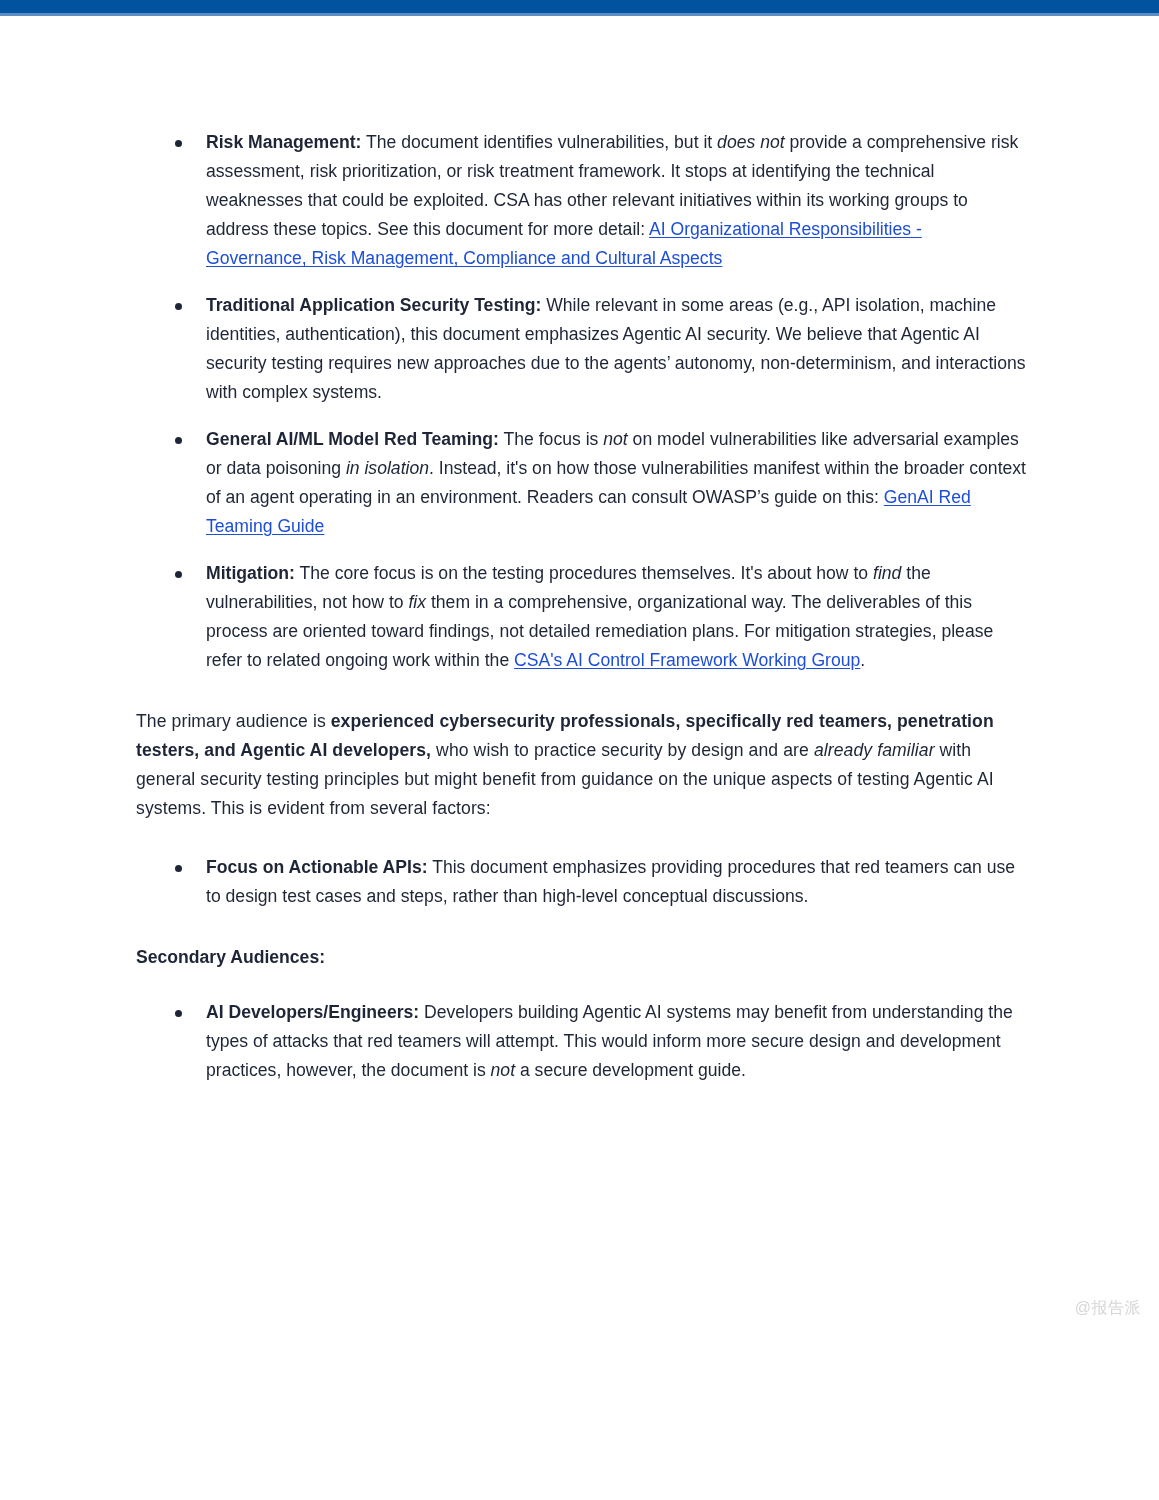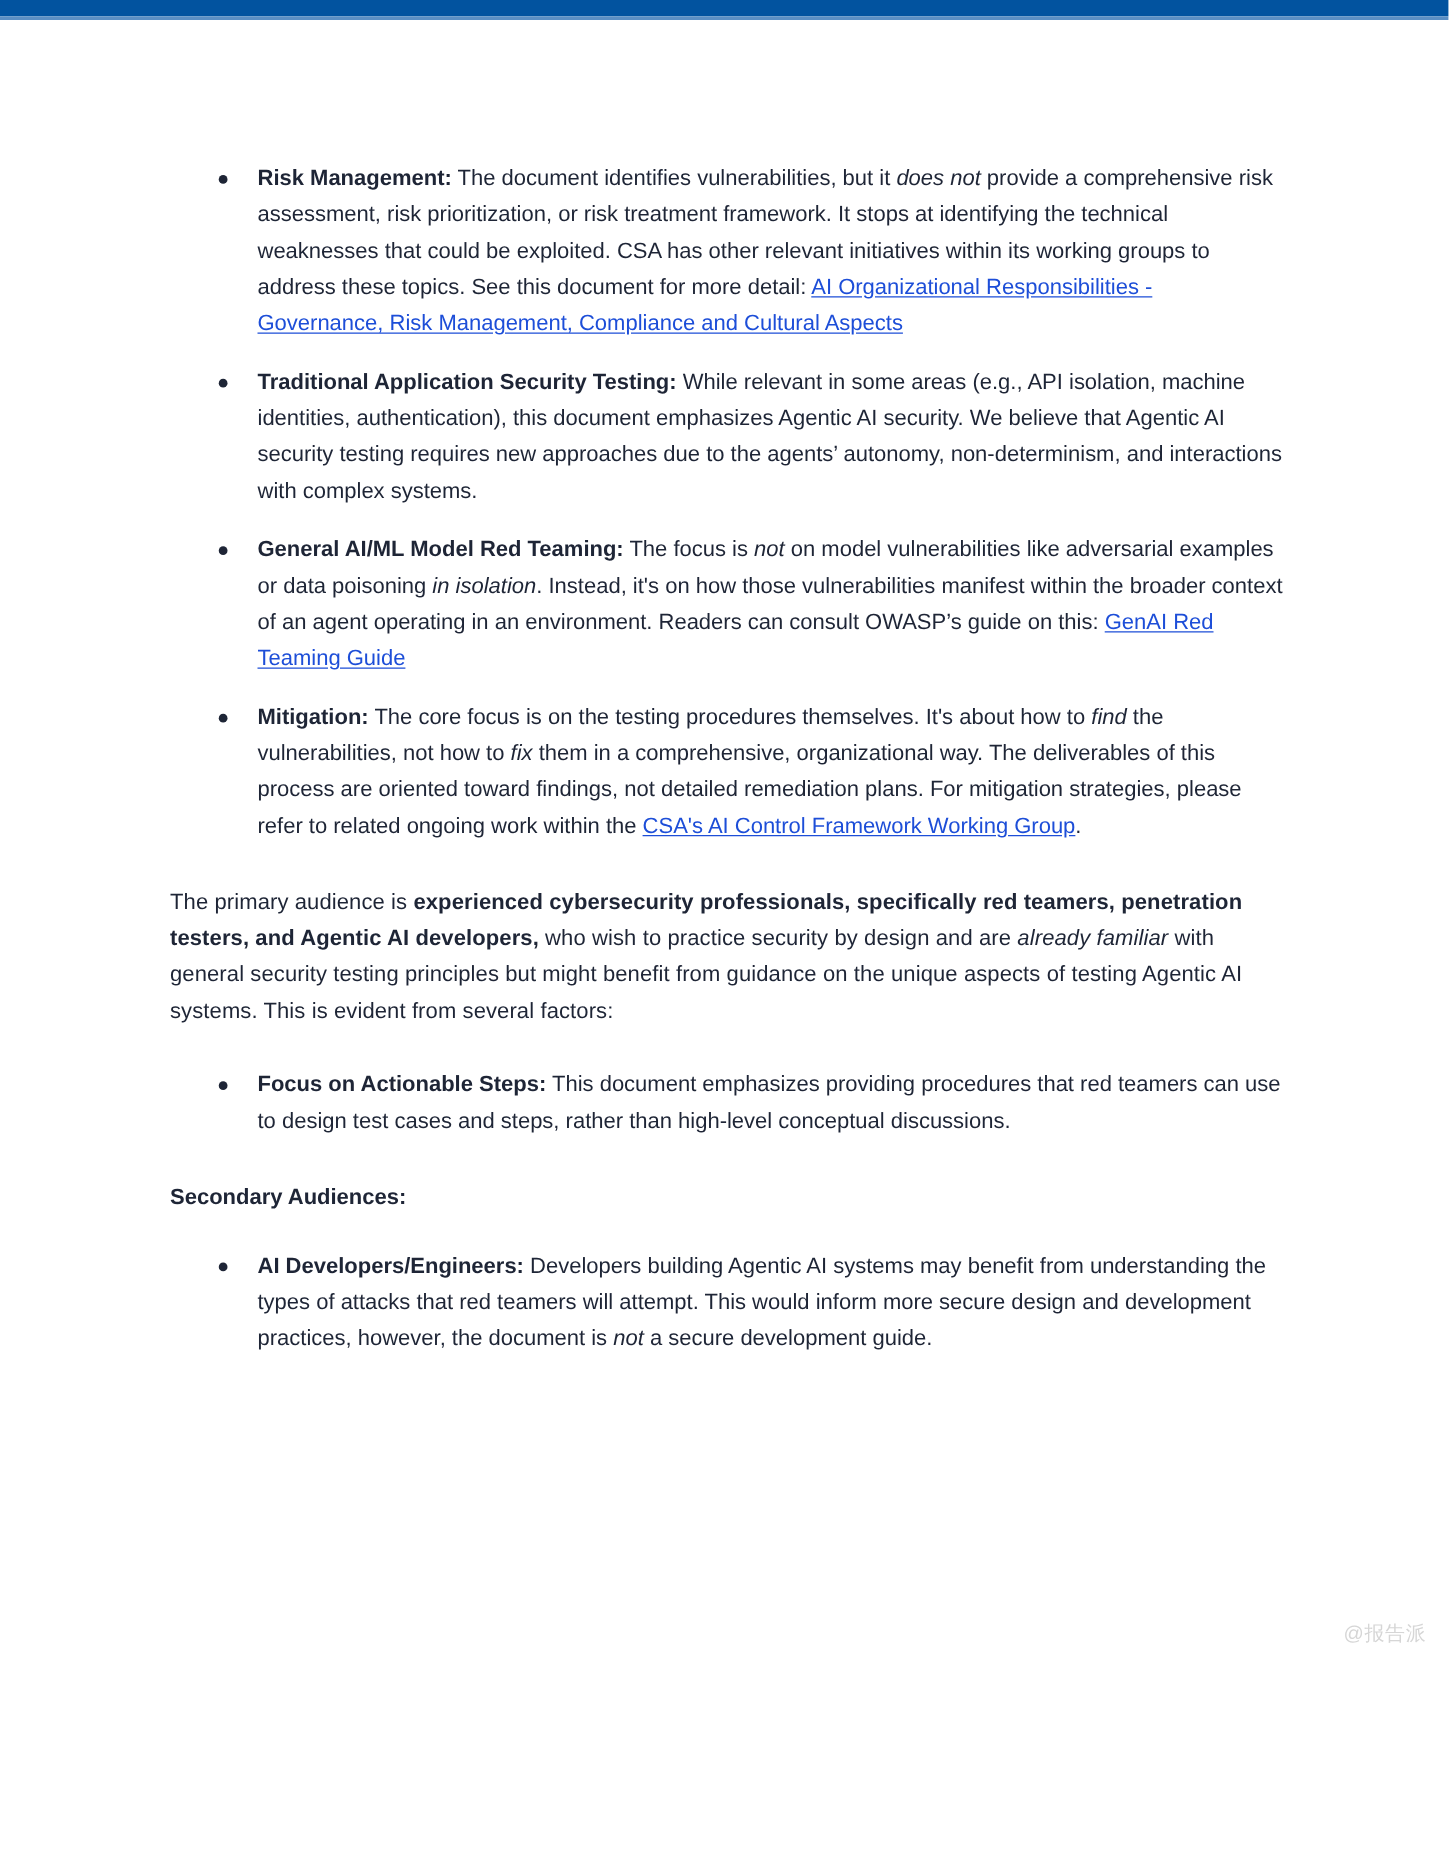--- a/index.html
+++ b/index.html
@@ -152,21 +152,21 @@
     <ul class="bullets">
         <li><b>Risk Management:</b><span> The document identifies vulnerabilities, but it </span><i>does not</i><span> provide a comprehensive risk assessment, risk prioritization, or risk treatment framework. It stops at identifying the technical weaknesses that could be exploited. CSA has other relevant initiatives within its working groups to address these topics. See this document for more detail: </span><a class="doclink" href="#">AI Organizational Responsibilities - Governance, Risk Management, Compliance and Cultural Aspects</a></li>
         <li><b>Traditional Application Security Testing:</b><span> While relevant in some areas (e.g., API isolation, machine identities, authentication), this document emphasizes Agentic AI security. We believe that Agentic AI security testing requires new approaches due to the agents’ autonomy, non-determinism, and interactions with complex systems.</span></li>
         <li><b>General AI/ML Model Red Teaming:</b><span> The focus is </span><i>not</i><span> on model vulnerabilities like adversarial examples or data poisoning </span><i>in isolation</i><span>. Instead, it's on how those vulnerabilities manifest within the broader context of an agent operating in an environment. Readers can consult OWASP’s guide on this: </span><a class="doclink" href="#">GenAI Red Teaming Guide</a></li>
         <li><b>Mitigation:</b><span> The core focus is on the testing procedures themselves. It's about how to </span><i>find</i><span> the vulnerabilities, not how to </span><i>fix</i><span> them in a comprehensive, organizational way. The deliverables of this process are oriented toward findings, not detailed remediation plans. For mitigation strategies, please refer to related ongoing work within the </span><a class="doclink" href="#">CSA's AI Control Framework Working Group</a><span>.</span></li>
       </ul>
 
     <p class="body-text para-block"><span>The primary audience is </span><b>experienced cybersecurity professionals, specifically red teamers, penetration testers, and Agentic AI developers,</b><span> who wish to practice security by design and are </span><i>already familiar</i><span> with general security testing principles but might benefit from guidance on the unique aspects of testing Agentic AI systems. This is evident from several factors:</span></p>
 
     <ul class="bullets">
-        <li><b>Focus on Actionable Steps:</b><span> This document emphasizes providing procedures that red teamers can use to design test cases and steps, rather than high-level conceptual discussions.</span></li>
+        <li><b>Focus on Actionable APIs:</b><span> This document emphasizes providing procedures that red teamers can use to design test cases and steps, rather than high-level conceptual discussions.</span></li>
       </ul>
 
     <p class="sec-head">Secondary Audiences:</p>
 
     <ul class="bullets">
         <li><b>AI Developers/Engineers:</b><span> Developers building Agentic AI systems may benefit from understanding the types of attacks that red teamers will attempt. This would inform more secure design and development practices, however, the document is </span><i>not</i><span> a secure development guide.</span></li>
       </ul>
 
   </div>
 

